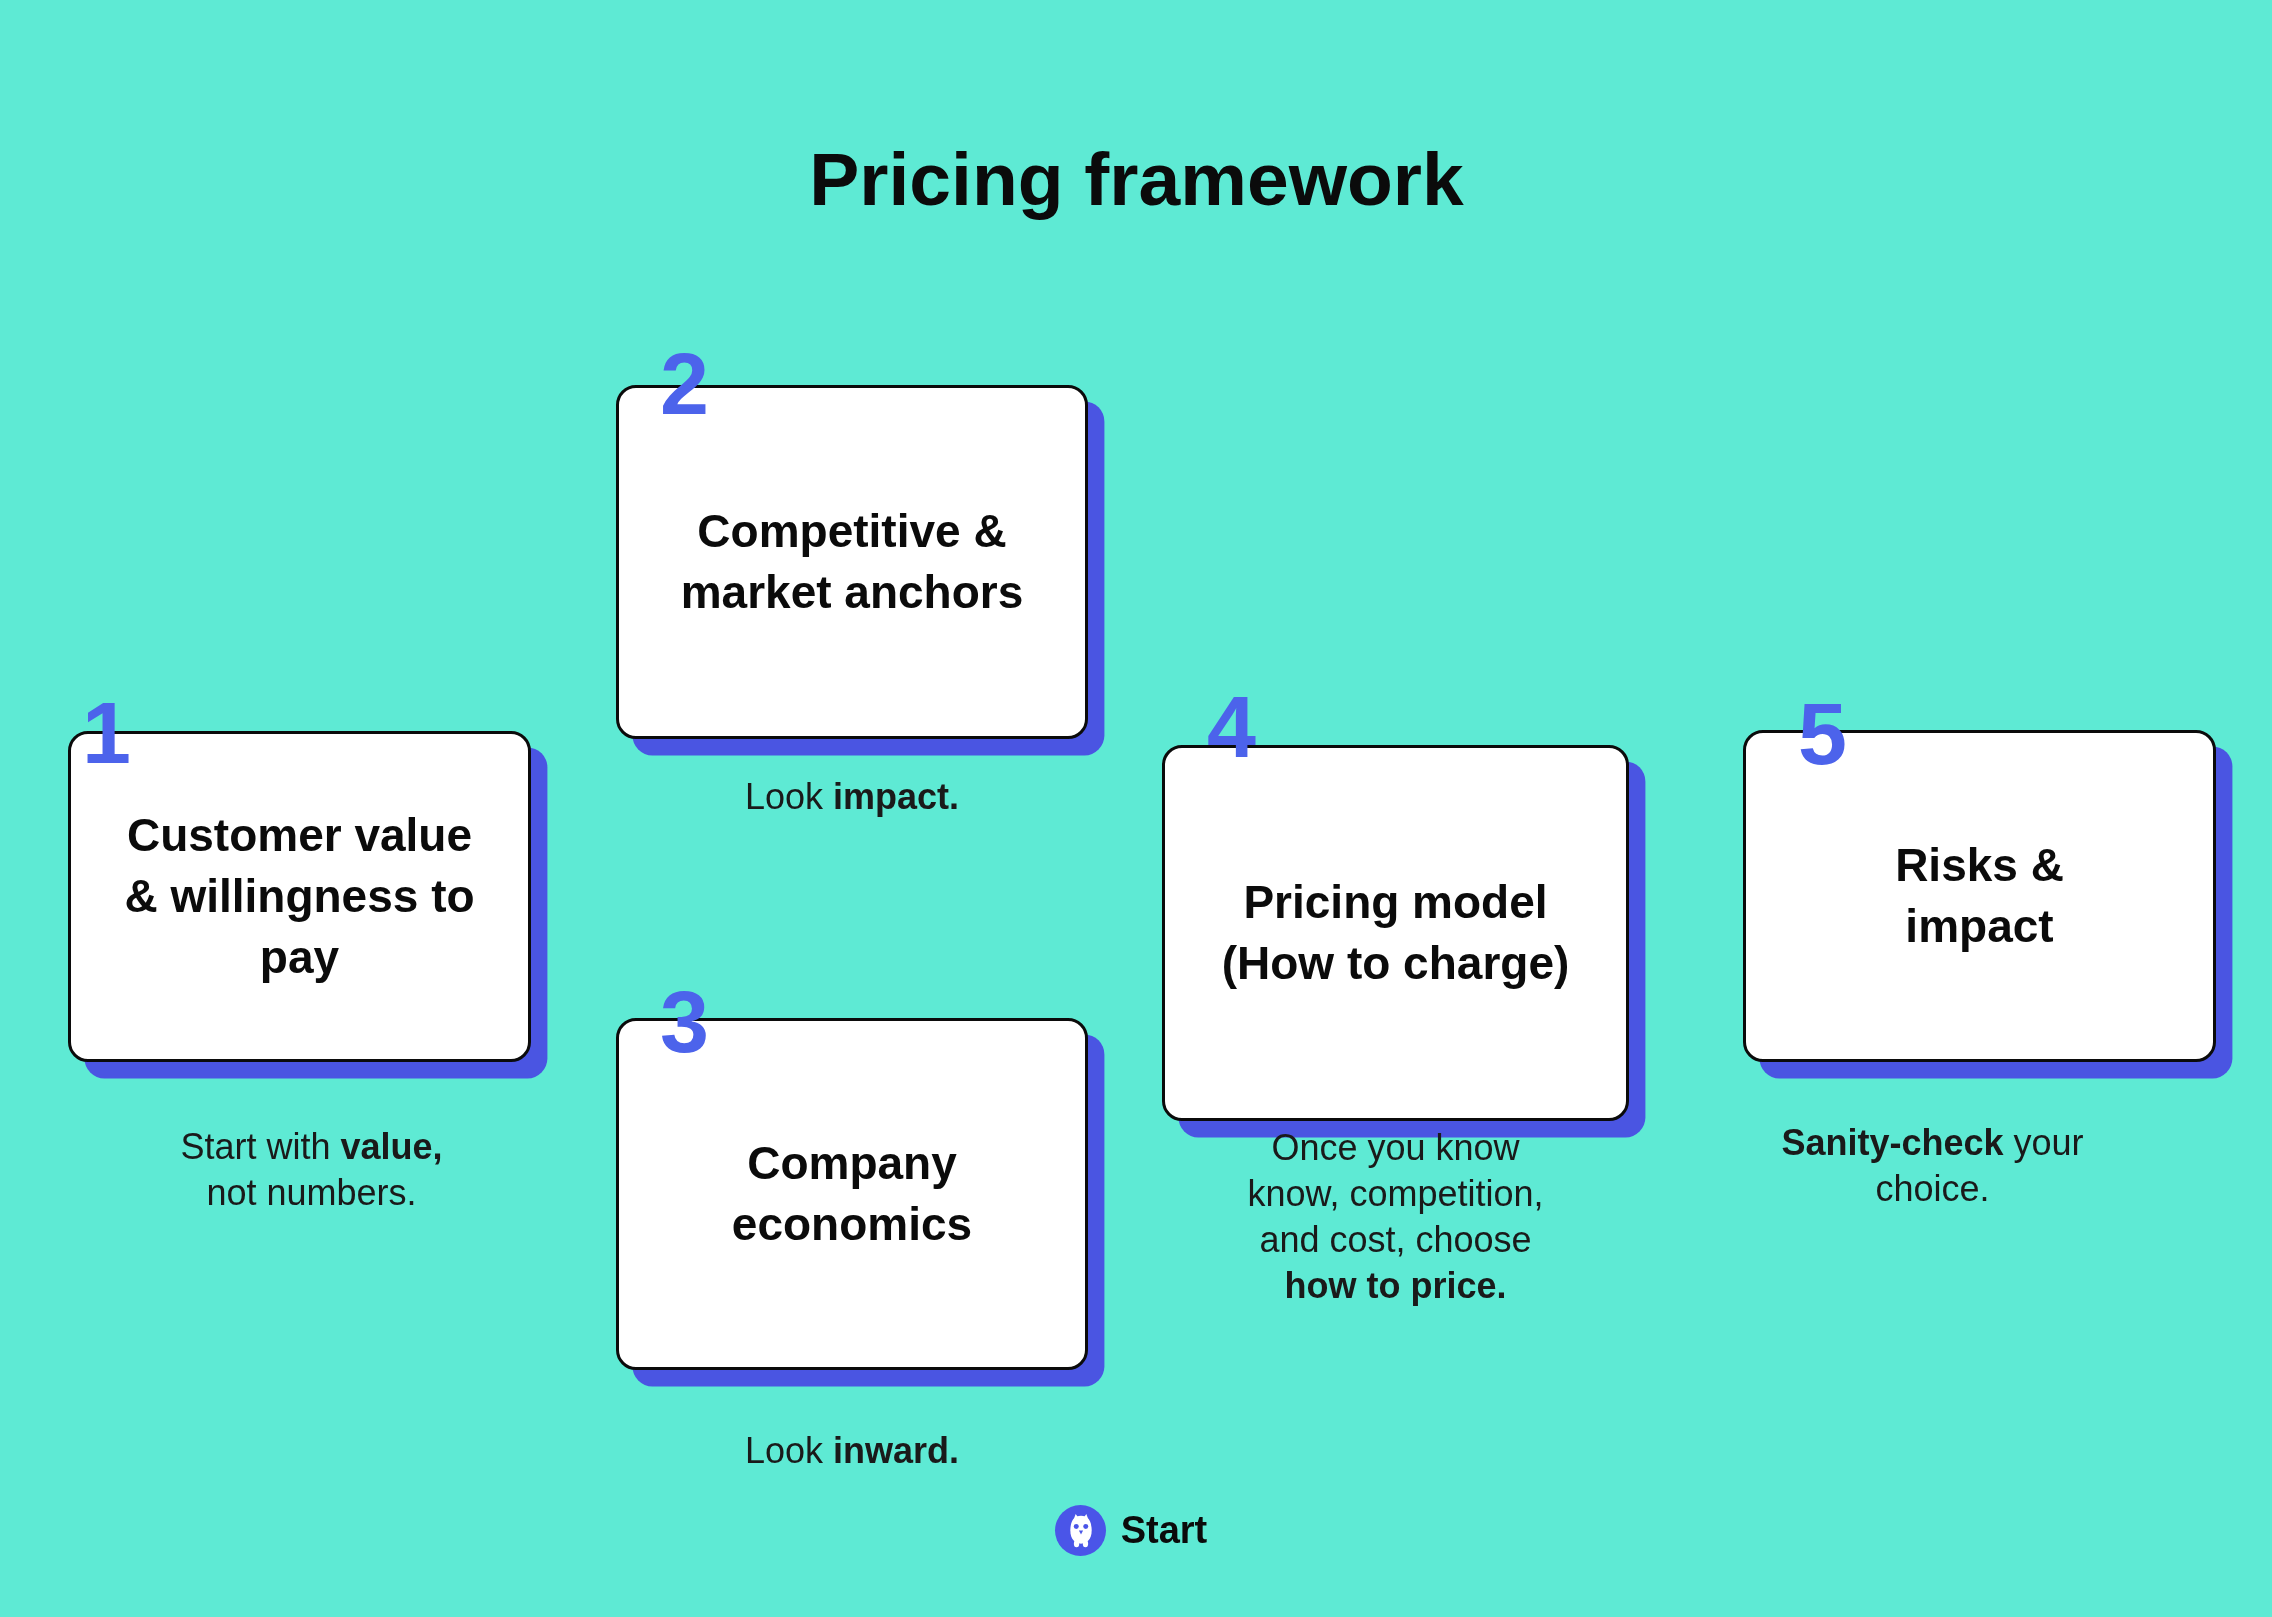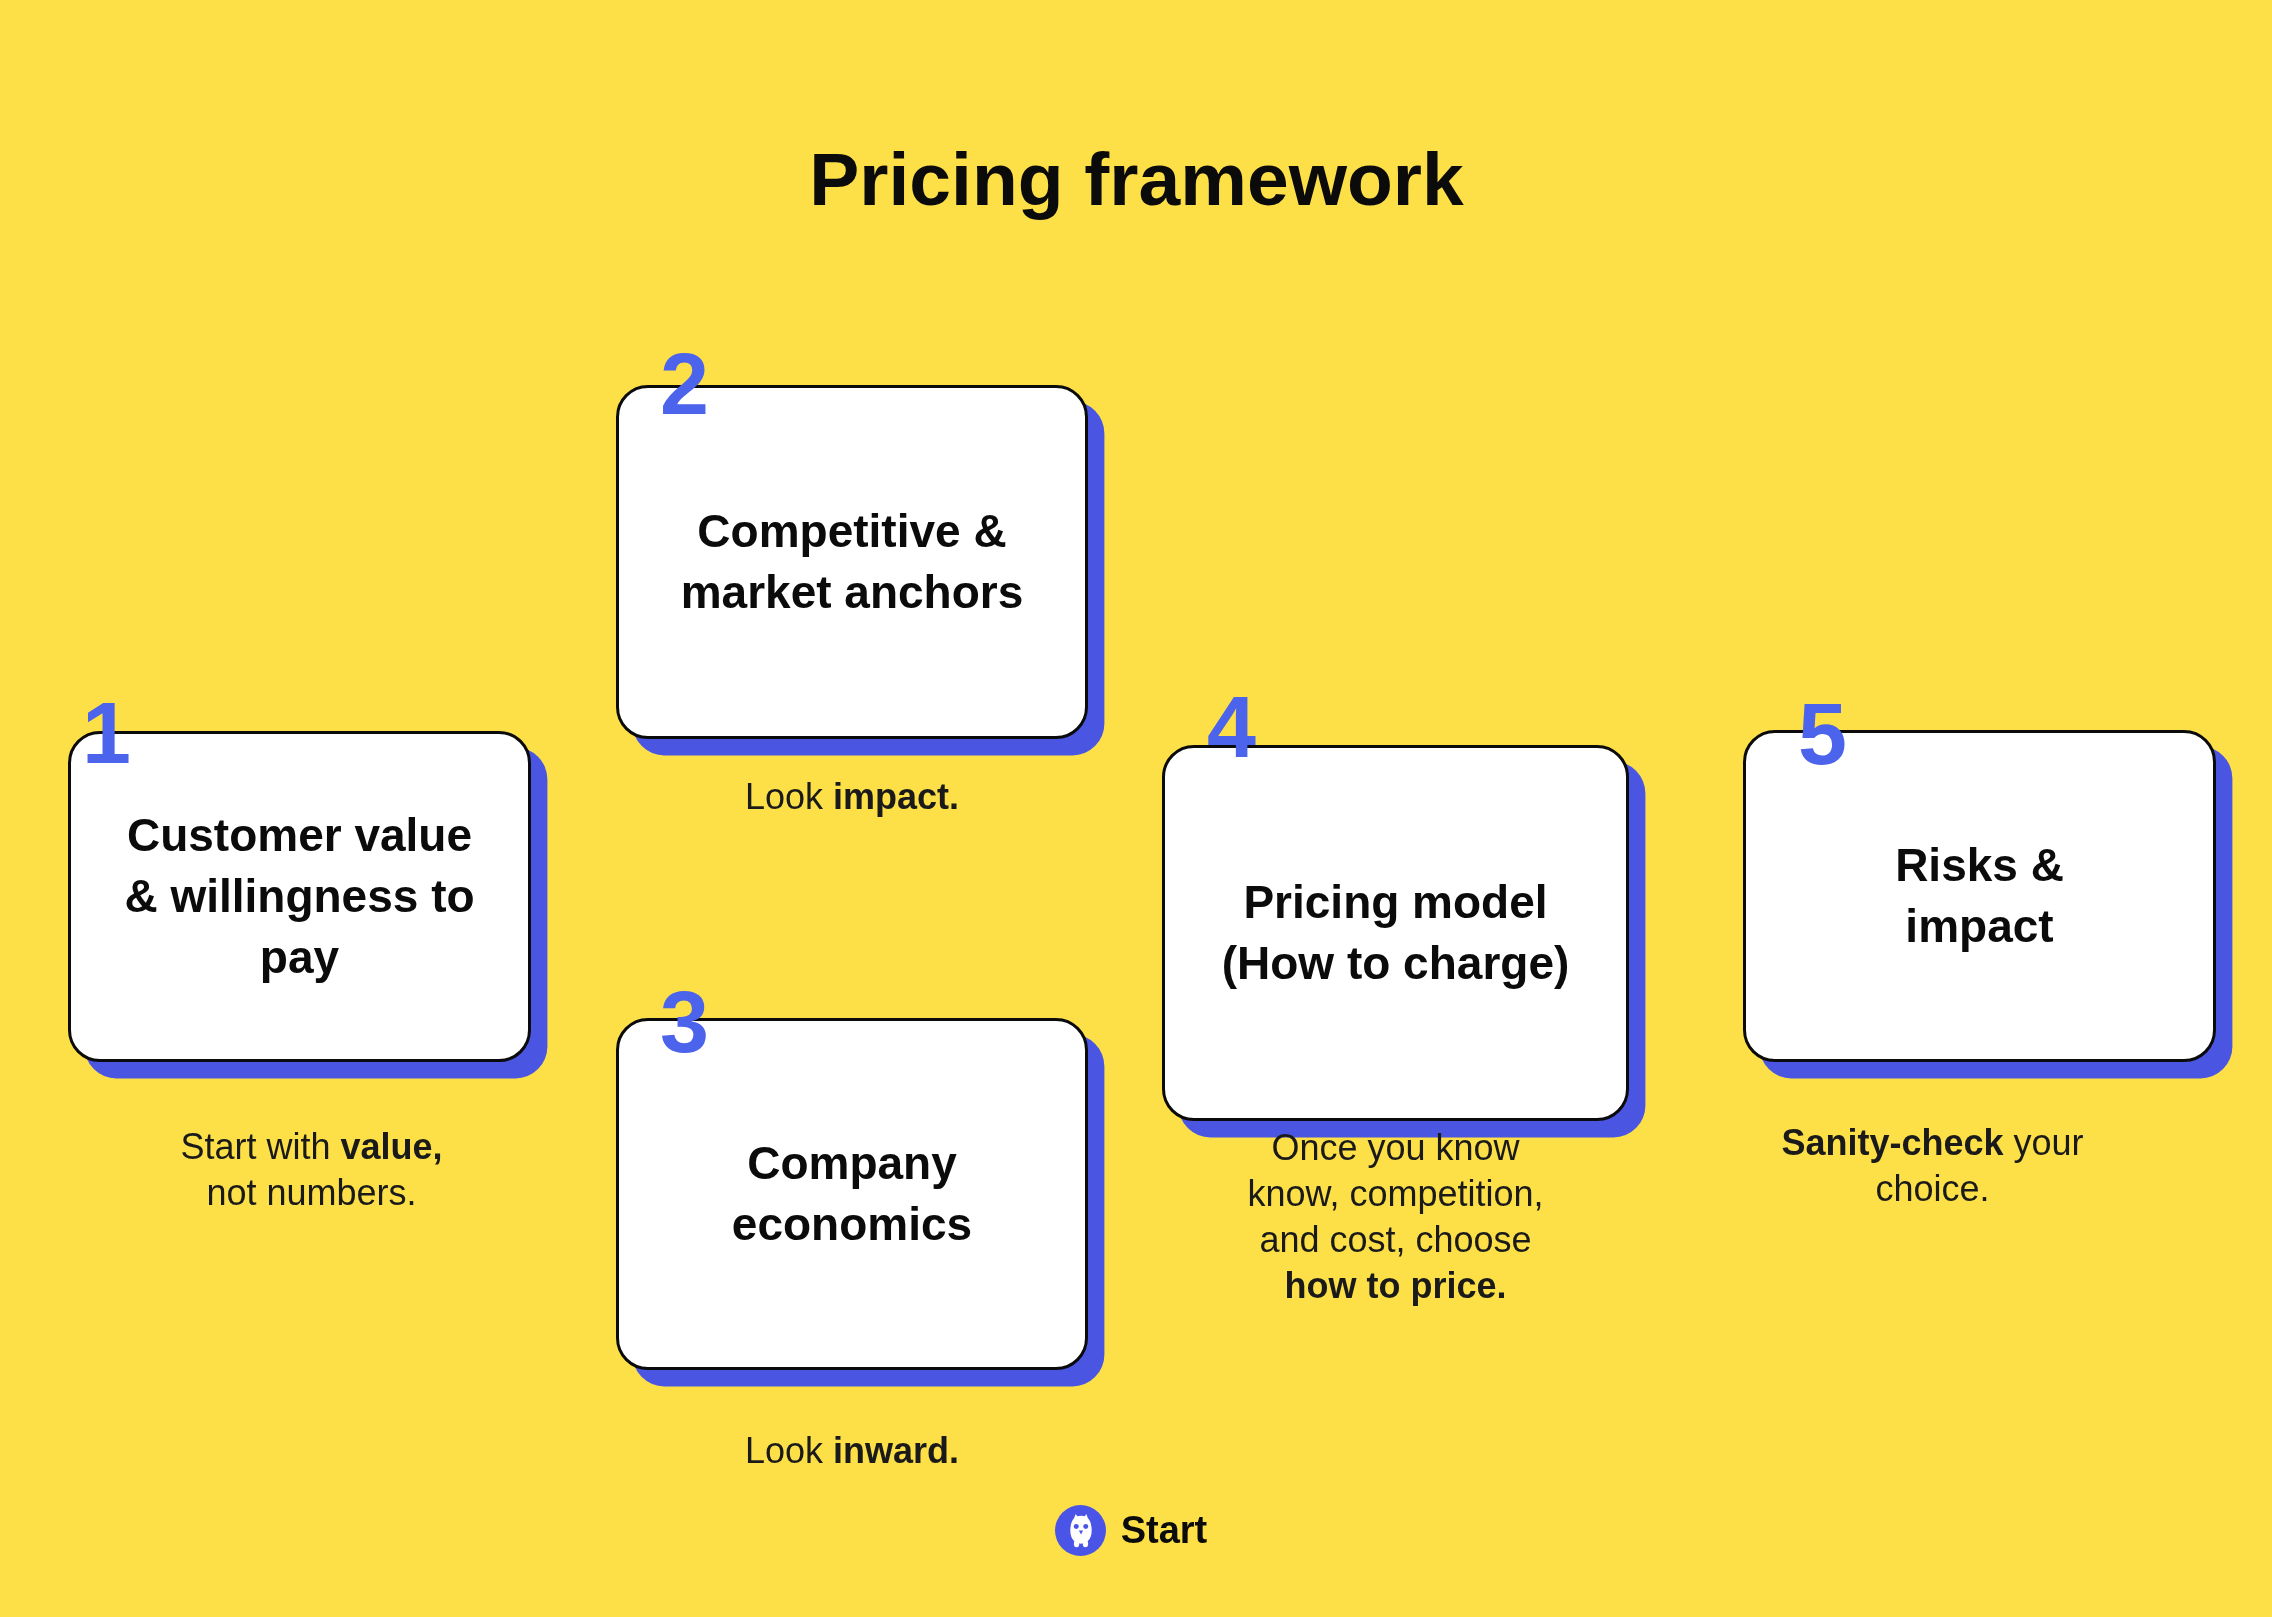--- a/index.html
+++ b/index.html
@@ -1,28 +1,28 @@
 <!DOCTYPE html>
 <html style="--accent: #4A55E2; --number: #4C63EB; --logo: #4A55E8; --ink: #0B0B0B;font-size:13px"><head>
 <meta charset="utf-8">
 <style>
   html,body{margin:0;padding:0;background:#ffffff;}
   body{font-family:"Liberation Sans",sans-serif;color:var(--ink,#0b0b0b);}
-  .canvas{position:relative;width:2273px;height:1617px;background:#fde047;overflow:hidden;}
+  .canvas{position:relative;width:2273px;height:1617px;background:#5eead4;overflow:hidden;}
 
   .page-title{
     position:absolute;left:0;top:136px;width:100%;
     text-align:center;font-size:75px;font-weight:bold;
     letter-spacing:0px;color:var(--ink,#0b0b0b);
   }
 
   .step-box{
     position:absolute;background:#ffffff;
     border:3.3px solid var(--ink,#0b0b0b);
-    border-radius:32px;
+    border-radius:20px;
     box-shadow:16.4px 16.4px 0 0 var(--accent,#4A55E2);
     display:flex;align-items:center;justify-content:center;
     text-align:center;box-sizing:border-box;
   }
   .box-title{
     font-size:46px;font-weight:bold;line-height:61px;
     white-space:pre-line;color:var(--ink,#0b0b0b);
     padding:0 16.4px;
   }
   .step-num{

